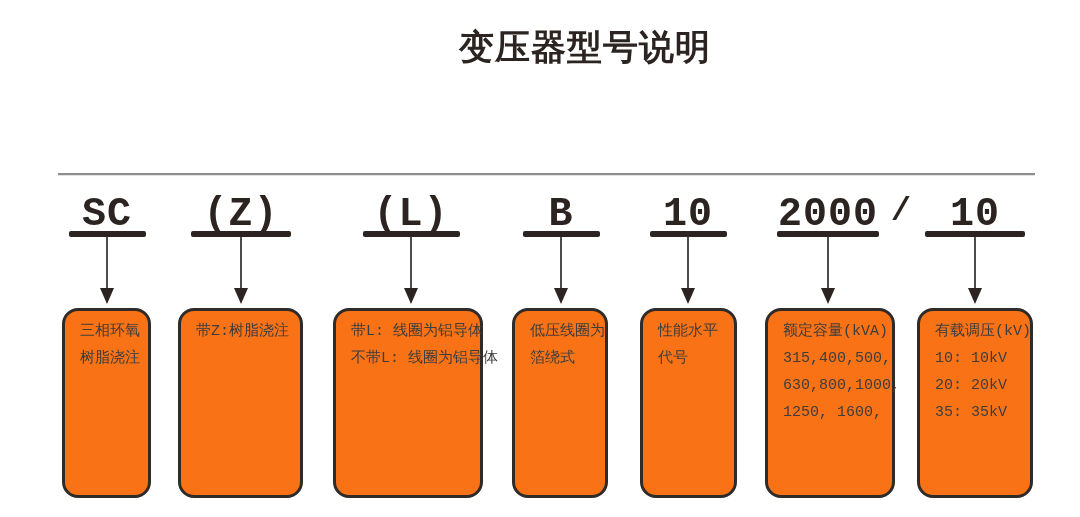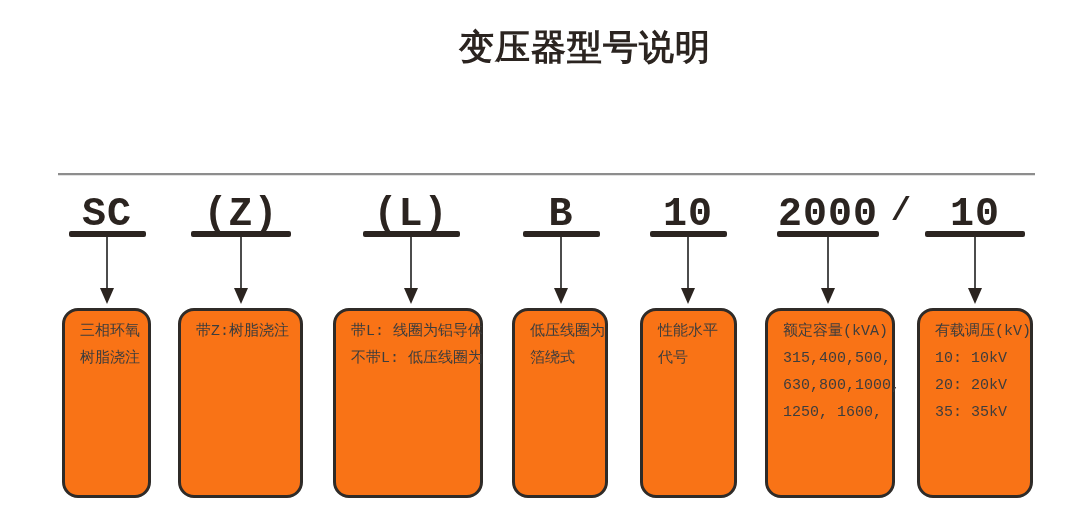--- a/index.html
+++ b/index.html
@@ -142,21 +142,21 @@
     </div>
   </div>
 
   <div class="col c3">
     <div class="code">(L)</div>
     <div class="bar"></div>
     <div class="stem"></div>
     <div class="head"></div>
     <div class="box">
       <div class="line">带L: 线圈为铝导体</div>
-      <div class="line">不带L: 低压线圈为</div>
+      <div class="line">不带L: 线圈为铝导体</div>
     </div>
   </div>
 
   <div class="col c4">
     <div class="code">B</div>
     <div class="bar"></div>
     <div class="stem"></div>
     <div class="head"></div>
     <div class="box">
       <div class="line">低压线圈为</div>

